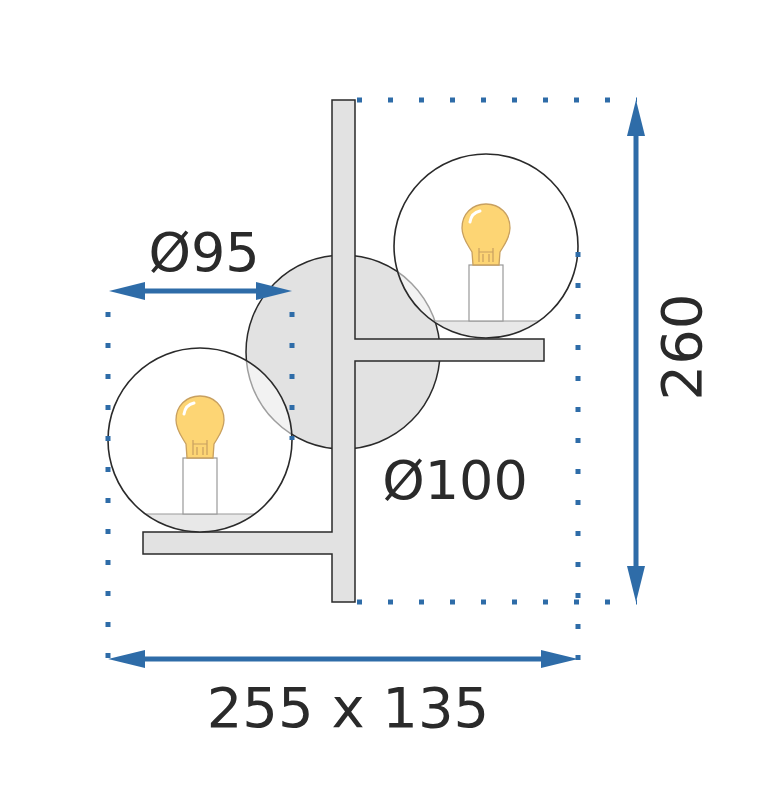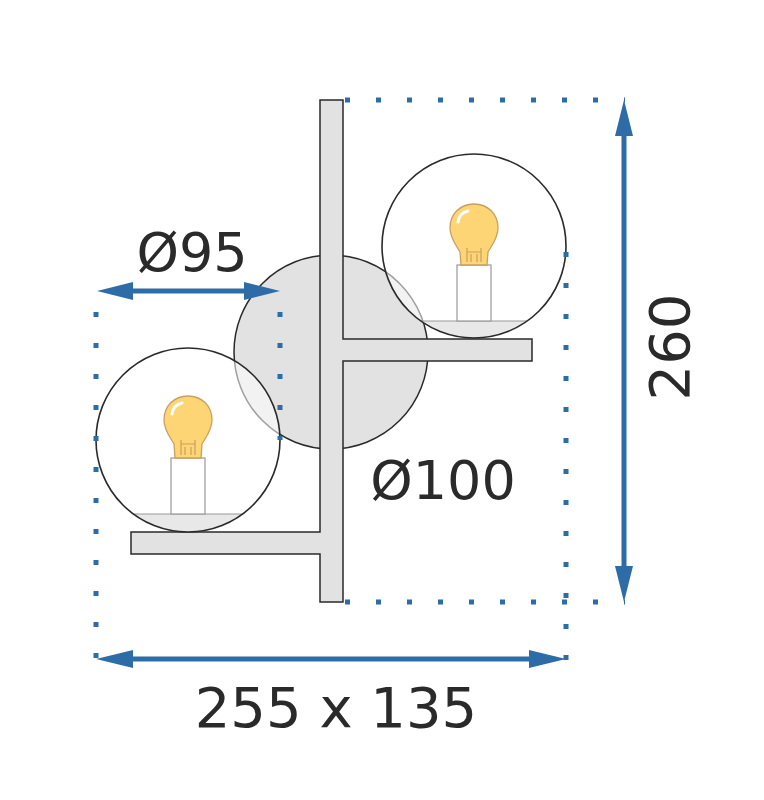--- a/index.html
+++ b/index.html
@@ -1,17 +1,17 @@
 <!DOCTYPE html>
 <html><head>
 <meta charset="utf-8">
 <style>
   html, body { margin: 0; padding: 0; background: #ffffff; }
   body { width: 764px; height: 800px; overflow: hidden; position: relative; }
-  #stage { position: absolute; left: 0; top: 0; width: 696px; height: 800px; }
+  #stage { position: absolute; left: 12px; top: 0; width: 696px; height: 800px; }
   svg text { font-family: "DejaVu Sans", "Liberation Sans", sans-serif; fill: #2a2a2a; }
 </style>
 </head>
 <body>
 
 <div id="stage">
 <svg width="764" height="800" viewBox="0 0 764 800" xmlns="http://www.w3.org/2000/svg">
   <defs>
     <clipPath id="clipUpperGlobe">
           <circle cx="474" cy="246" r="92"></circle>

